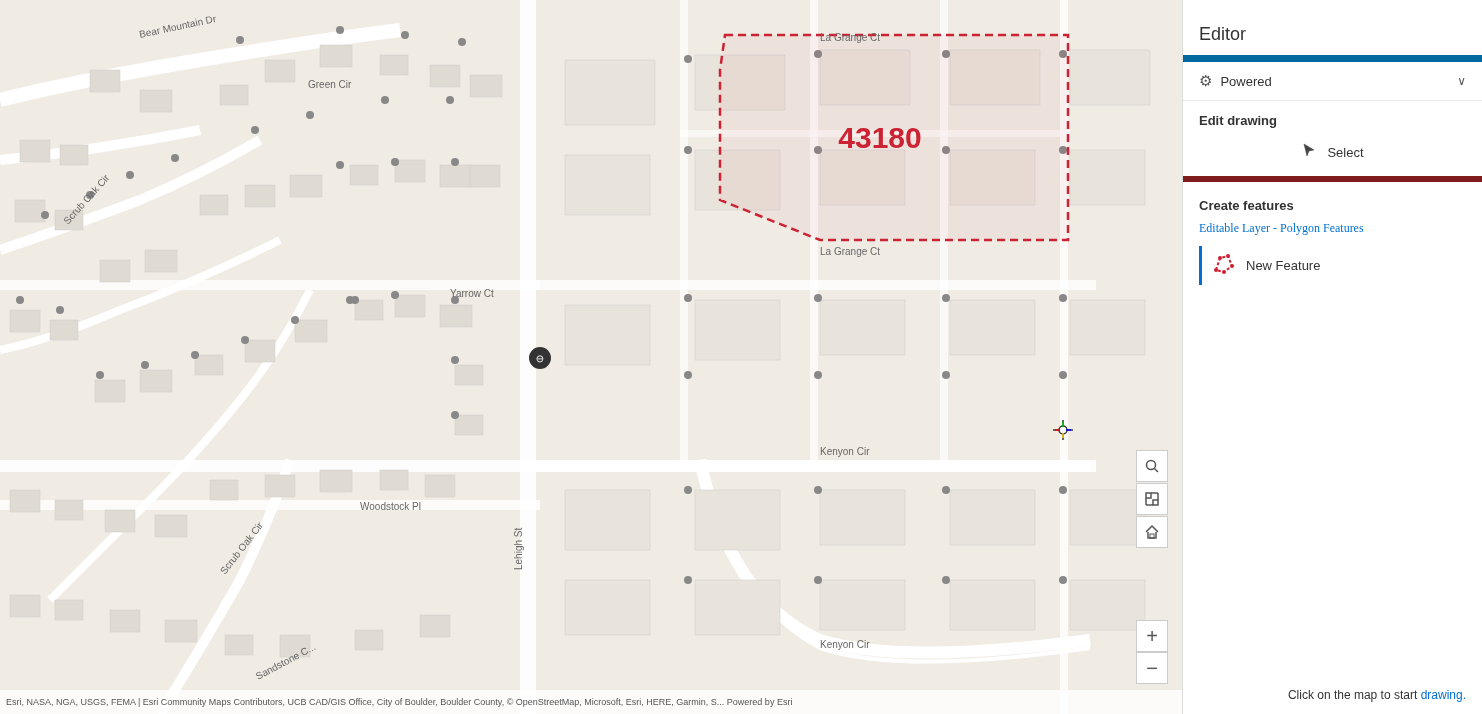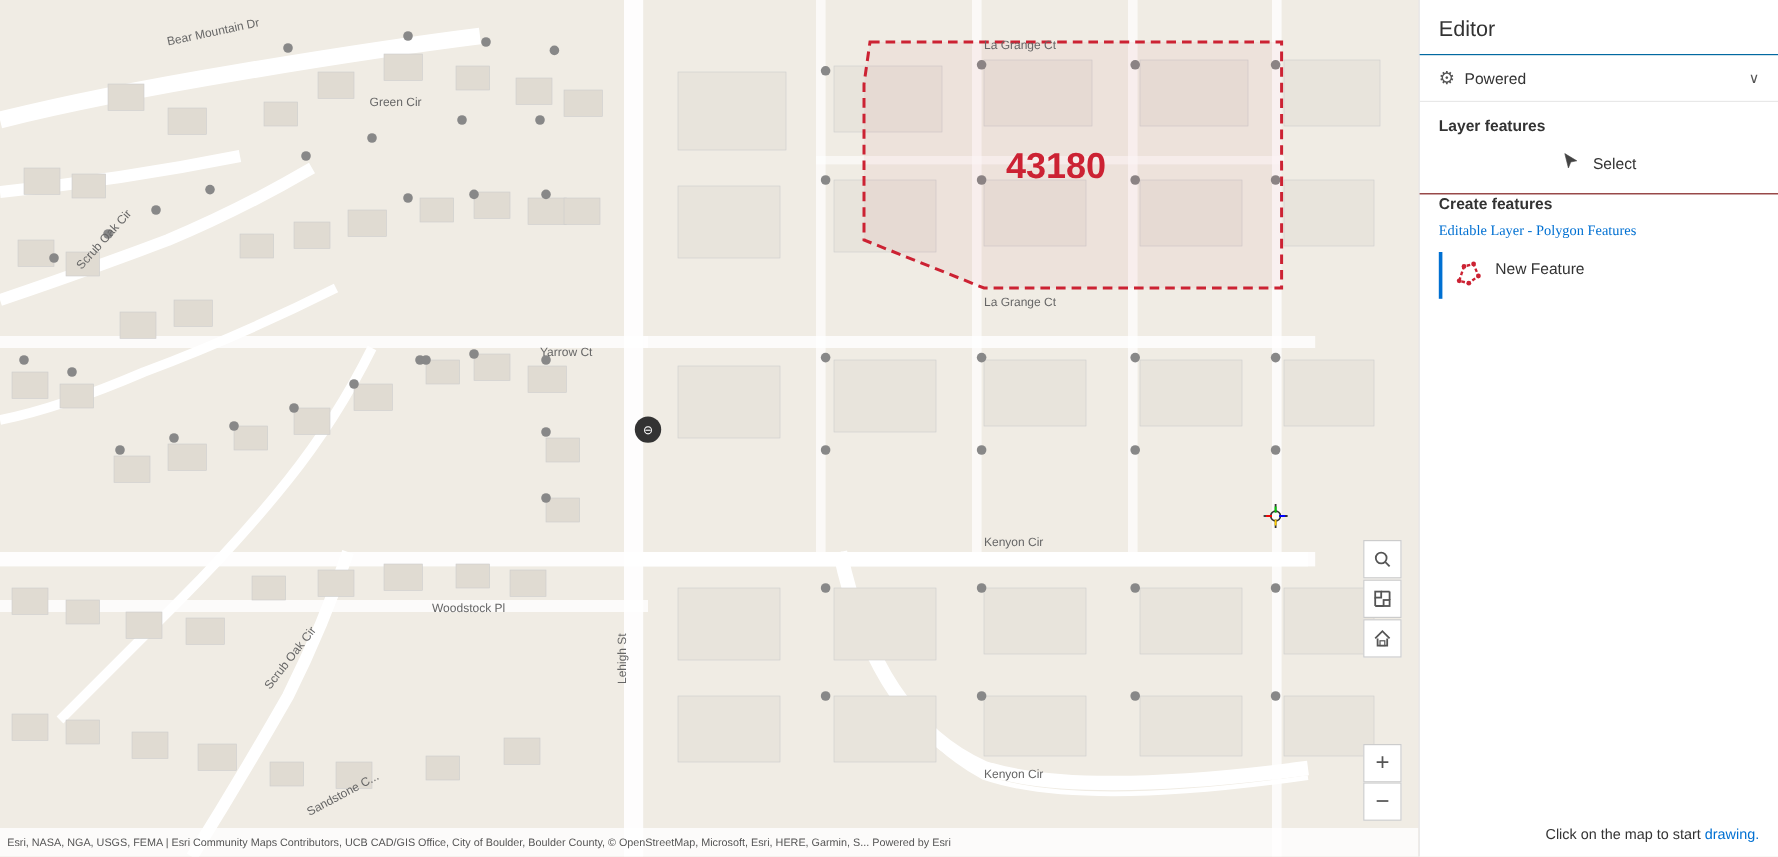--- a/index.html
+++ b/index.html
@@ -82,22 +82,22 @@
       width: 300px;
       background: white;
       border-left: 1px solid #ddd;
       display: flex;
       flex-direction: column;
       flex-shrink: 0;
       font-size: 13px;
     }
 
     .sidebar-header {
-      padding: 14px 16px 10px;
-      border-bottom: 1px solid #0369a1;
+      padding: 24px 16px 10px;
+      border-bottom: 7px solid #0369a1;
     }
     .sidebar-title {
       font-size: 18px;
       font-weight: 400;
       color: #333;
     }
 
     .settings-row {
       display: flex;
       align-items: center;
@@ -144,33 +144,34 @@
     .cursor-icon {
       font-size: 16px;
       color: #444;
     }
     .select-label {
       font-size: 13px;
       color: #333;
     }
 
     .create-features-section {
-      padding: 0 16px 8px;
-      border-top: 1px solid #7f1d1d;
+      padding: 16px 16px 8px;
+      border-top: 6px solid #7f1d1d;
     }
     .layer-title {
       font-size: 12px;
       color: #0070d2;
       margin-bottom: 10px;
       font-weight: 400;
       font-family: Liberation Serif, serif;
     }
 
     .new-feature-row {
       display: flex;
+      align-items: center;
       gap: 10px;
       padding: 6px 0;
       cursor: pointer;
       border-left: 3px solid #0070d2;
       padding-left: 10px;
     }
 
     .new-feature-label {
       font-size: 13px;
       color: #333;
@@ -437,21 +438,21 @@
 
   <div class="settings-row">
     <div class="settings-left">
       <span class="gear-icon">⚙</span>
       <span>Powered</span>
     </div>
     <span class="chevron-icon">∨</span>
   </div>
 
   <div class="edit-features-section">
-    <div class="section-title">Layer features</div>
+    <div class="section-title">Edit drawing</div>
     <div class="select-row">
       <span class="cursor-icon">
         <svg width="16" height="16" viewBox="0 0 16 16" fill="none">
           <path d="M3 2L13 8L8 9L6 14Z" fill="#444" stroke="#444" stroke-width="0.5"></path>
         </svg>
       </span>
       <span class="select-label">Select</span>
     </div>
   </div>
 

